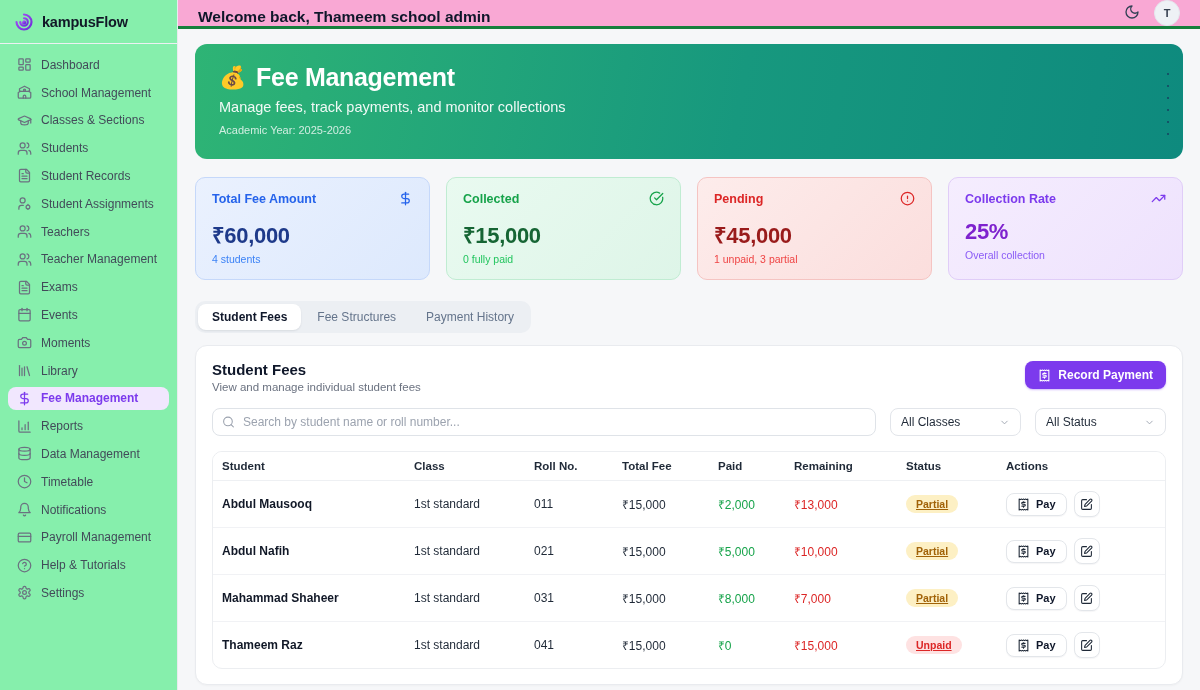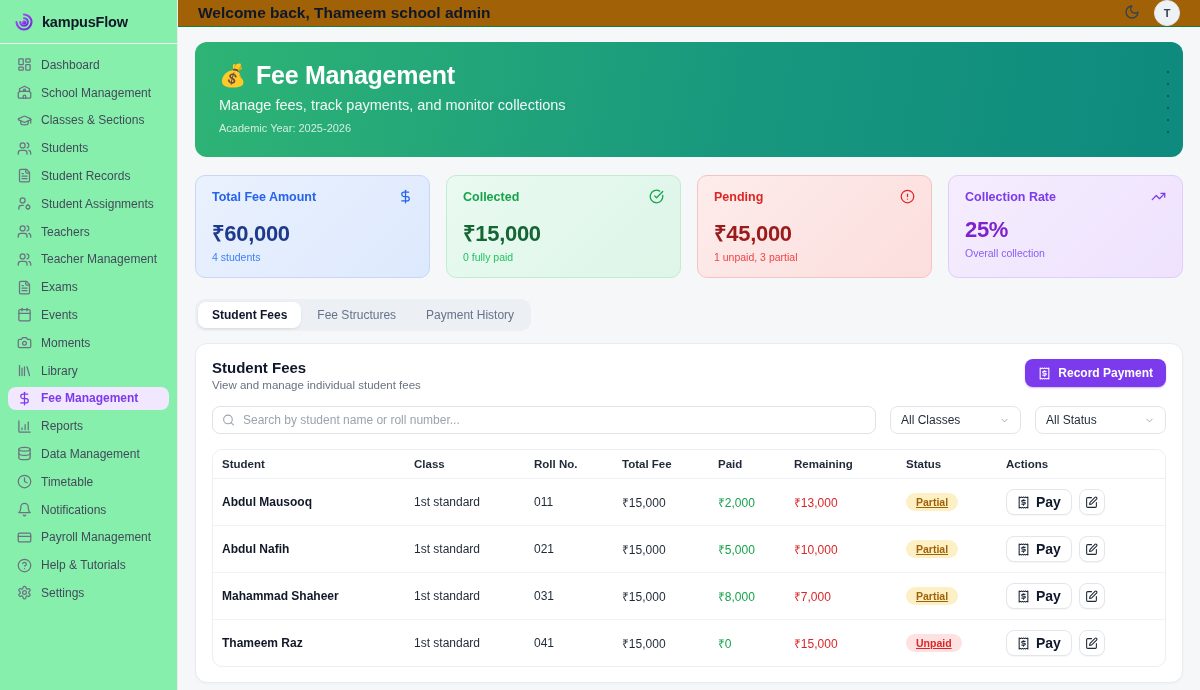--- a/index.html
+++ b/index.html
@@ -25,22 +25,22 @@
     display:flex; align-items:center; gap:9px; height:23.5px; padding:0 9px;
     margin-bottom:4.3px; border-radius:8px; color:#424b59; font-size:12px; cursor:pointer; white-space:nowrap;
   }
   .nav-item .ic { width:15px; height:15px; color:#6b7280; }
   .nav-item.active { background:#f1e7fe; color:#7c3aed; font-weight:700; }
   .nav-item.active .ic { color:#7c3aed; }
 
   
   .main { flex:1; display:flex; flex-direction:column; min-width:0; }
   .topbar {
-    height:42px; background:#a16207; border-bottom:1px solid #15803d;
-    display:flex; align-items:center; justify-content:space-between; padding:0 20px;
+    height:42px; background:#f9a8d4; border-bottom:3px solid #15803d;
+    display:flex; align-items:flex-end; justify-content:space-between; padding:0 20px;
   }
   .topbar-title { font-size:15.5px; font-weight:700; color:#0f172a; }
   .topbar-right { display:flex; align-items:center; gap:14px; }
   .icon-btn { background:none; border:none; cursor:pointer; }
   .icon-btn .ic { width:16px; height:16px; color:#334155; }
   .avatar {
     width:26px; height:26px; border-radius:50%; background:#eef1f5; border:1px solid #e4e8ee;
     display:flex; align-items:center; justify-content:center; font-size:11px; font-weight:700; color:#374151; cursor:pointer;
   }
 
@@ -118,21 +118,21 @@
   th:first-child, td:first-child { padding-left:9px; }
   td.c-student { font-weight:700; color:#111827; }
   td.c-paid { color:#16a34a; }
   td.c-remaining { color:#dc2626; }
   .badge { display:inline-block; padding:3px 10px; border-radius:999px; font-size:10.5px; font-weight:700;text-decoration:underline; }
   .badge.partial { background:#fdf0c4; color:#a16207; }
   .badge.unpaid { background:#fee2e2; color:#dc2626; }
   .actions { display:flex; gap:7px; align-items:center; }
   .btn-pay {
     display:flex; align-items:center; gap:6px; background:#fff; border:1px solid #e3e6ea; border-radius:8px;
-    padding:4px 10px; font-size:14px; font-weight:600; color:#0f172a; cursor:pointer; font-family:inherit;
+    padding:4px 10px; font-size:11px; font-weight:600; color:#0f172a; cursor:pointer; font-family:inherit;
     box-shadow:0 1px 1px rgba(15,23,42,.04);
   }
   .btn-pay .ic, .btn-edit .ic { width:13px; height:13px; color:#1f2937; }
   .btn-edit {
     width:26px; height:26px; background:#fff; border:1px solid #e3e6ea; border-radius:8px;
     display:flex; align-items:center; justify-content:center; cursor:pointer;
     box-shadow:0 1px 1px rgba(15,23,42,.04);
   }
 </style>
 </head>

